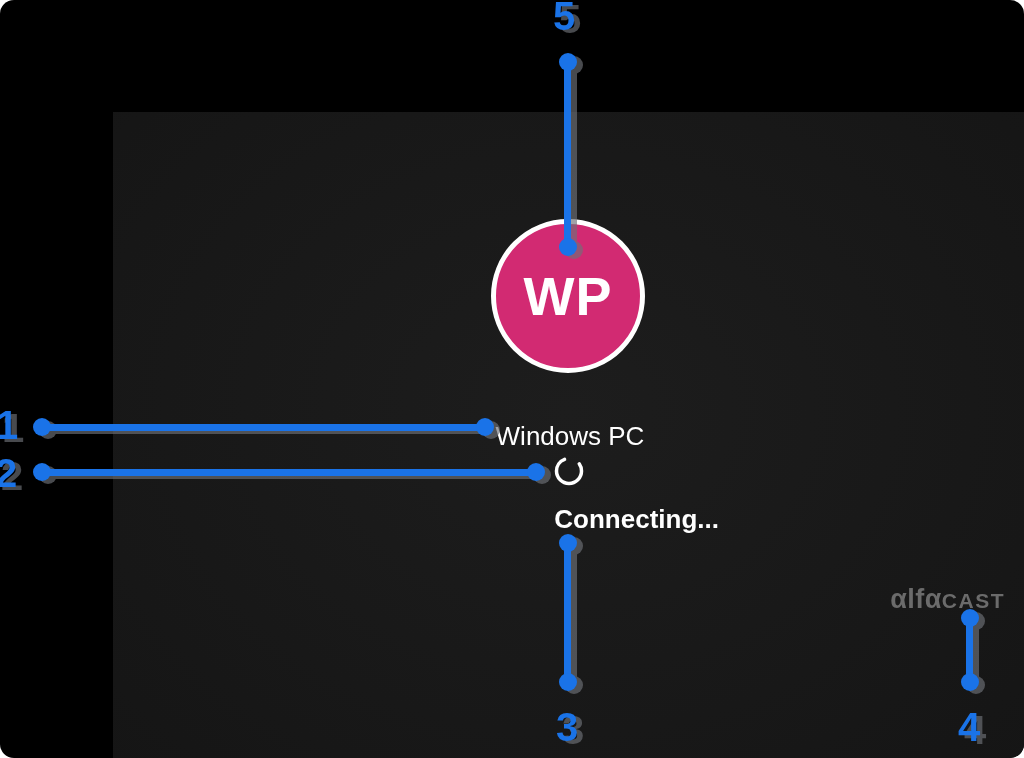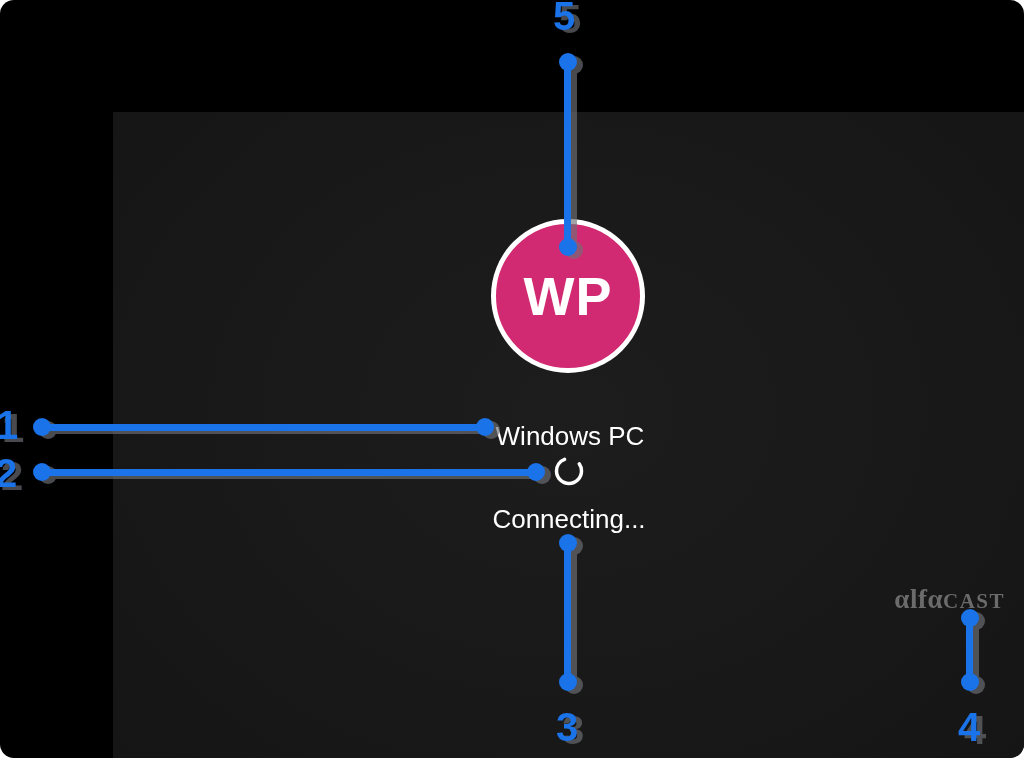--- a/index.html
+++ b/index.html
@@ -49,31 +49,31 @@
     margin-top: 10px;
   }
   .spinner {
     position: absolute;
     left: 439px; top: 342px; 
   }
   .status-text {
     position: absolute;
     left: 306px; top: 392px; 
     width: 300px;
-    text-align: center;
+    text-align: right;
     color: #ffffff;
     font-size: 26px;
-    font-weight: 400;
+    font-weight: 700;
   }
   .brand {
     position: absolute;
     right: 19px; top: 472px; 
     color: #6b6b6b;
     white-space: nowrap;
-    font-family: Liberation Serif, serif;
+    font-family: Liberation Sans, sans-serif;
     font-weight: 600;
   }
   .brand .alpha-part { font-size: 27px; letter-spacing: 0.5px; }
   .brand .cast-part  { font-size: 21px; letter-spacing: 1.5px; }
   
   .annotations {
     position: absolute; left: 0; top: 0;
     width: 1024px; height: 758px;
     pointer-events: none;
     filter: drop-shadow(6px 3px 0 rgba(110,114,120,0.65));

